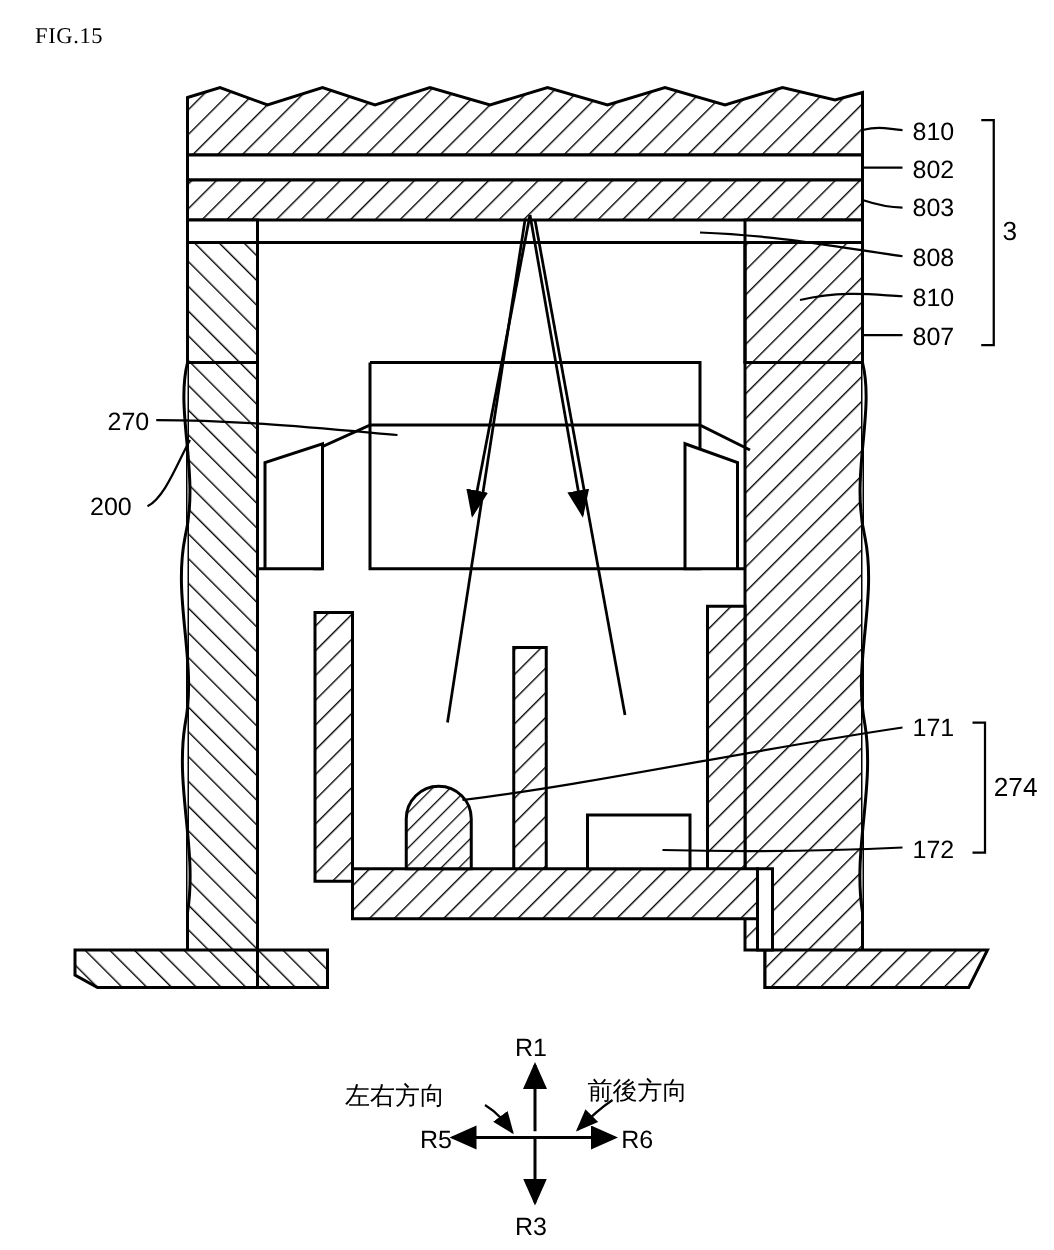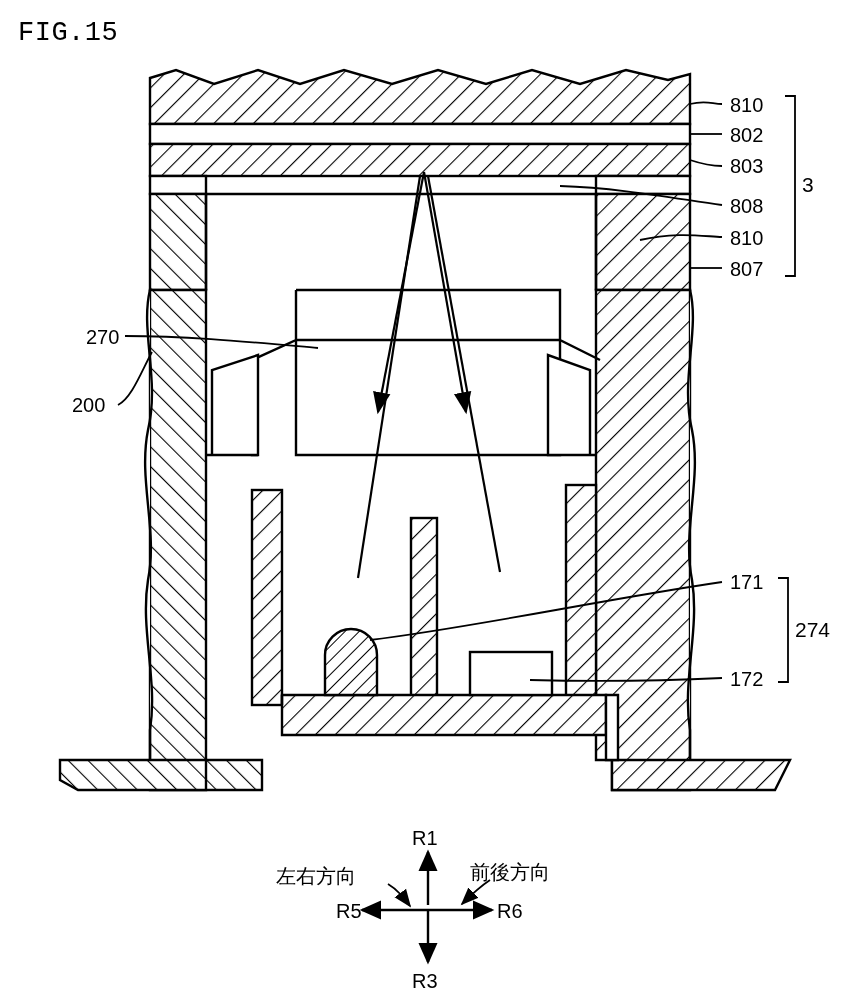--- a/index.html
+++ b/index.html
@@ -17,25 +17,25 @@
   }
   #figure-root {
     position: absolute;
     left: 0;
     top: 0;
     width: 843px;
     height: 1000px;
   }
   .fig-label {
     position: absolute;
-    left: 18px;
+    left: 28px;
     top: 18px;
-    font-size: 27px;
+    font-size: 18px;
     letter-spacing: 0.5px;
-    font-family: Liberation Mono, monospace;
+    font-family: Liberation Serif, serif;
   }
   svg.diagram {
     position: absolute;
     left: 0;
     top: 0;
     width: 843px;
     height: 1000px;
   }
   text.lbl {
     font-family: "Liberation Sans", sans-serif;

